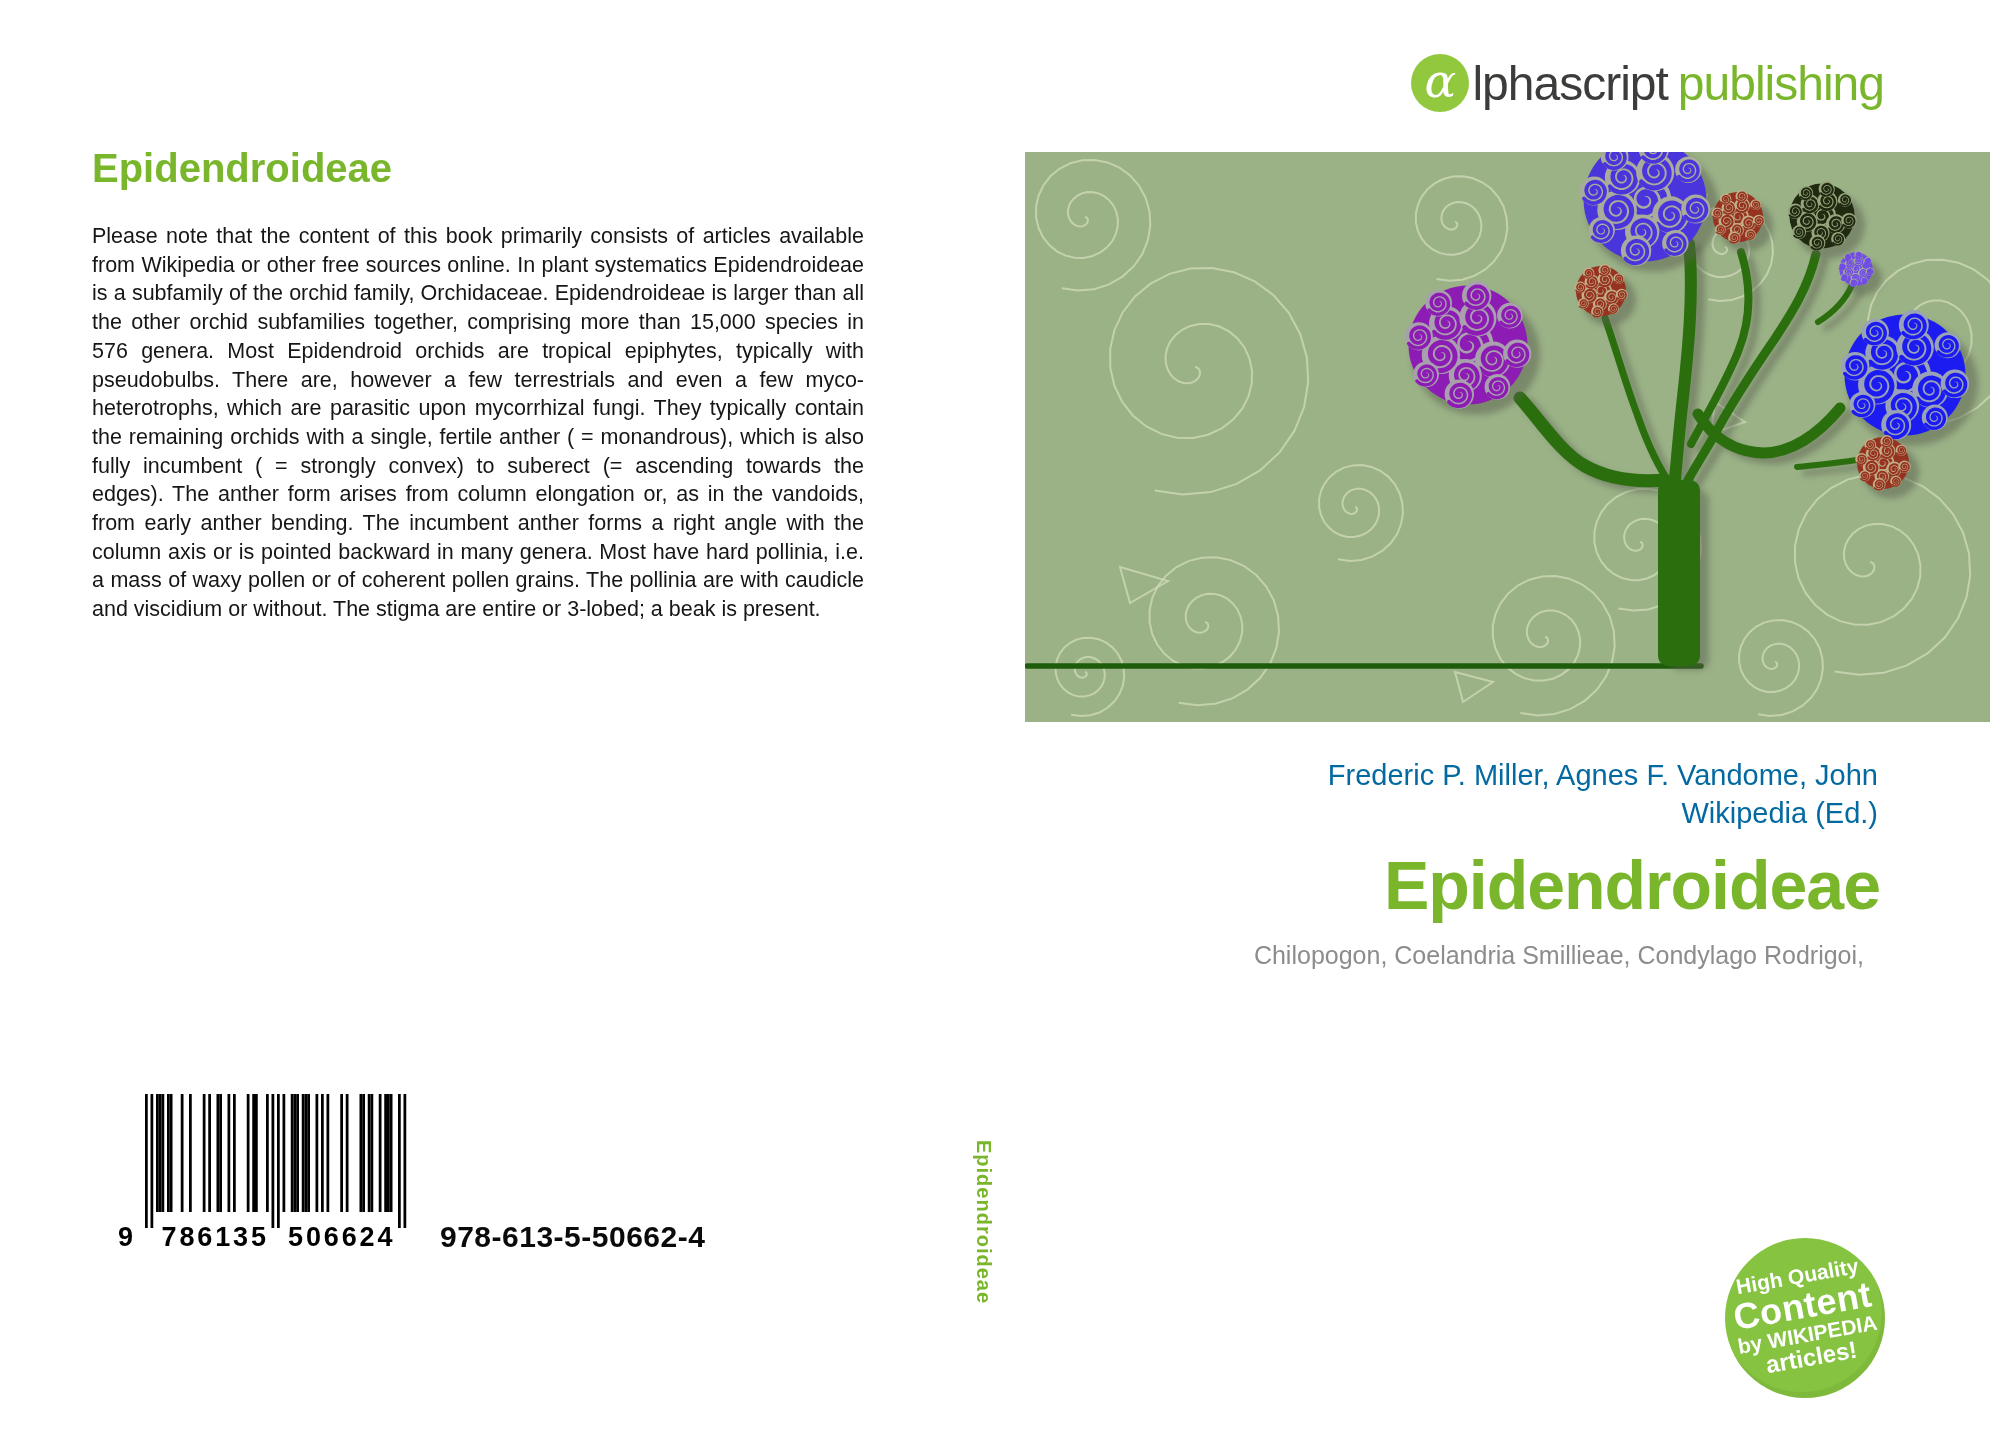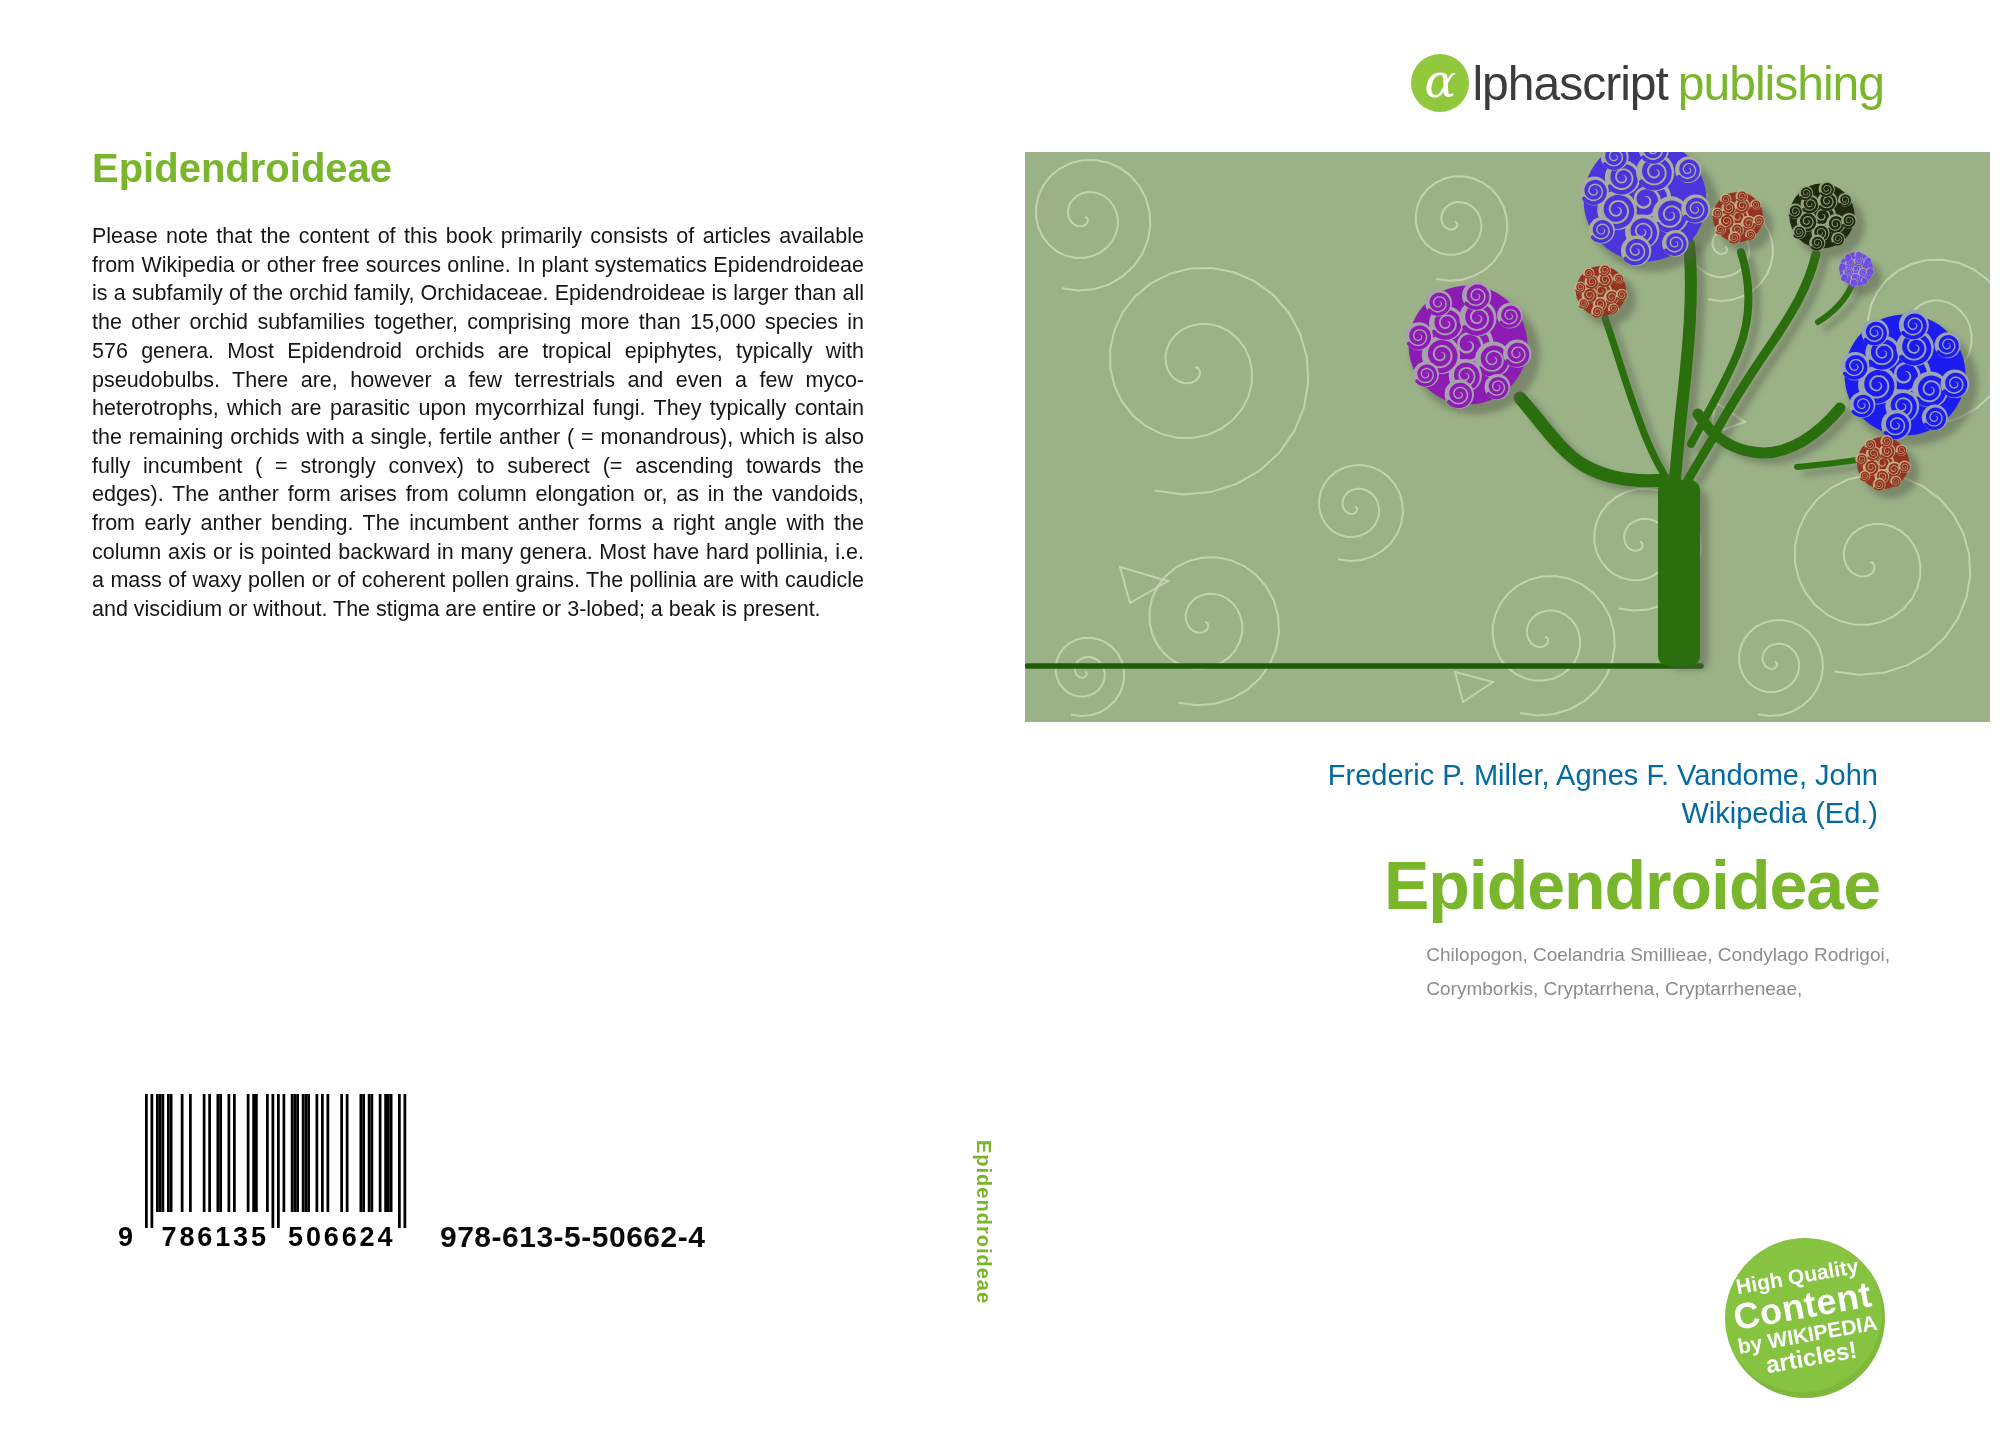--- a/index.html
+++ b/index.html
@@ -23,21 +23,21 @@
   
   .logo{position:absolute;top:54px;right:116px;display:flex;align-items:center;}
   .logo-circle{width:58px;height:58px;border-radius:50%;background:var(--circle-green);color:#fff;
                display:flex;align-items:center;justify-content:center;
                font-family:"DejaVu Serif",serif;font-style:italic;font-size:47px;line-height:1;padding-bottom:6px;}
   .logo-name{font-size:48px;font-weight:500;color:var(--logo-gray);letter-spacing:-1px;margin-left:3px;}
   .logo-pub{font-size:48px;font-weight:500;color:var(--green);letter-spacing:-1px;margin-left:10px;}
   .panel{position:absolute;left:1025px;top:152px;width:965px;height:570px;}
   .authors{position:absolute;right:122px;top:756px;text-align:right;font-size:29px;line-height:38px;color:#0369a1;}
   .front-title{position:absolute;right:120px;top:846px;font-size:68px;font-weight:700;color:var(--green);letter-spacing:-1px;}
-  .subtitle{position:absolute;right:110px;top:938px;text-align:left;font-size:19px;line-height:34px;color:var(--subtitle-gray);}
+  .subtitle{position:absolute;right:136px;top:938px;text-align:center;font-size:25px;line-height:34px;color:var(--subtitle-gray);}
   
   .badge{position:absolute;left:1725px;top:1238px;width:160px;height:160px;border-radius:50%;
          background:var(--badge-green);display:flex;align-items:center;justify-content:center;
          box-shadow:inset -3px -6px 0 rgba(0,0,0,0.05);}
   .badge-inner{transform:rotate(-10deg);text-align:center;color:#fff;line-height:1.04;}
   .badge-l1{font-size:21px;font-weight:700;}
   .badge-l2{font-size:36px;font-weight:700;letter-spacing:0.5px;}
   .badge-l3{font-size:21px;font-weight:700;}
   .badge-l4{font-size:24px;font-weight:700;}
 </style>
@@ -407,21 +407,20 @@
 
     <div class="authors">
       <div>Frederic P. Miller, Agnes F. Vandome, John</div>
       <div>Wikipedia (Ed.)</div>
     </div>
 
     <div class="front-title">Epidendroideae</div>
 
     <div class="subtitle">
       <div>Chilopogon, Coelandria Smillieae, Condylago Rodrigoi,</div>
-      <div>Corymborkis, Cryptarrhena, Cryptarrheneae,</div>
     </div>
 
     <div class="badge">
       <div class="badge-inner">
         <div class="badge-l1">High Quality</div>
         <div class="badge-l2">Content</div>
         <div class="badge-l3">by WIKIPEDIA</div>
         <div class="badge-l4">articles!</div>
       </div>
     </div>

